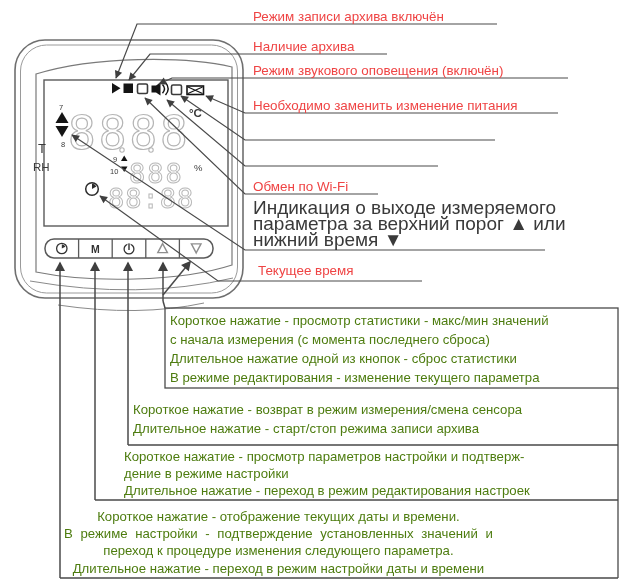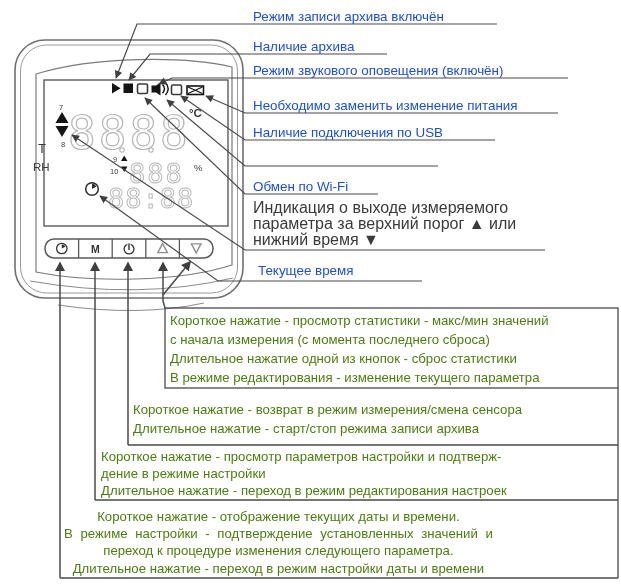--- a/index.html
+++ b/index.html
@@ -1,24 +1,24 @@
 <!DOCTYPE html>
 <html><head>
 <meta charset="utf-8">
 <style>
   html,body{margin:0;padding:0;background:#fff;}
   .stage{position:relative;width:621px;height:588px;background:#fff;overflow:hidden;
          font-family:"Liberation Sans",sans-serif;color:#3a3a3a;}
   .stage svg{position:absolute;left:0;top:0;}
-  .lbl{position:absolute;font-size:13.4px;line-height:15px;white-space:nowrap;color:#1d4ed8;}
-  .lbl3{position:absolute;font-size:16px;line-height:16px;white-space:nowrap;color:#3a3a3a;}
+  .lbl{position:absolute;font-size:13.4px;line-height:15px;white-space:nowrap;color:#ef4444;}
+  .lbl3{position:absolute;font-size:19px;line-height:16px;white-space:nowrap;color:#3a3a3a;}
   .boxtxt{position:absolute;font-size:13.2px;white-space:nowrap;color:#4d7c0f;}
   .bt0{line-height:19px;}
   .bt1{line-height:19px;}
-  .bt2{line-height:16.8px;}
+  .bt2{line-height:16.8px;margin-left:23px;}
   .bt3{line-height:17.2px;text-align:center;}
   .wspace{word-spacing:4px;}
 </style>
 </head>
 <body>
 
 <div class="stage">
 
 <svg width="621" height="588" viewBox="0 0 621 588">
   <defs>
@@ -146,21 +146,20 @@
 
     <path d="M60,578 L60,263" marker-end="url(#arrB)"></path>
     <path d="M60,578 L618,578 M618,500 L618,578" stroke-width="1.3"></path>
   </g>
 </svg>
 
 <div class="lbl" style="left:253px;top:9px">Режим записи архива включён</div>
 <div class="lbl" style="left:253px;top:39px">Наличие архива</div>
 <div class="lbl" style="left:253px;top:63px">Режим звукового оповещения (включён)</div>
 <div class="lbl" style="left:253px;top:98px">Необходимо заменить изменение питания</div>
-<div class="lbl" style="left:253px;top:125px">Наличие подключения по USB</div>
 <div class="lbl" style="left:253px;top:179px">Обмен по Wi-Fi</div>
 <div class="lbl3" style="left:253px;top:200px">
   <div>Индикация о выходе измеряемого</div>
   <div>параметра за верхний порог ▲ или</div>
   <div>нижний время ▼</div>
 </div>
 <div class="lbl" style="left:258px;top:263px">Текущее время</div>
 
 <div class="boxtxt bt0" style="left:170px;top:311px">
   <div>Короткое нажатие - просмотр статистики - макс/мин значений</div>

